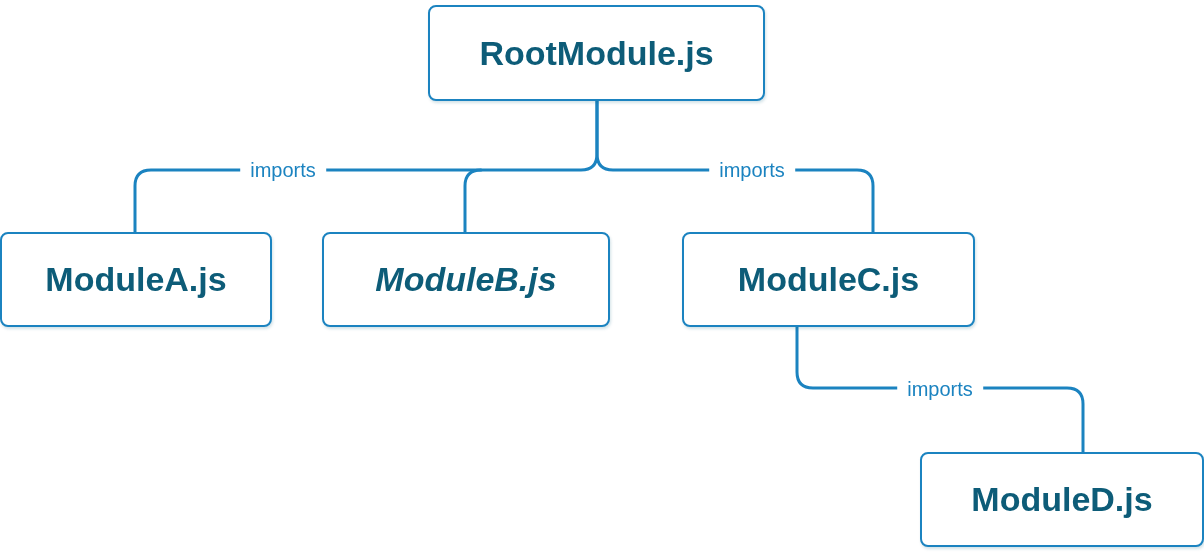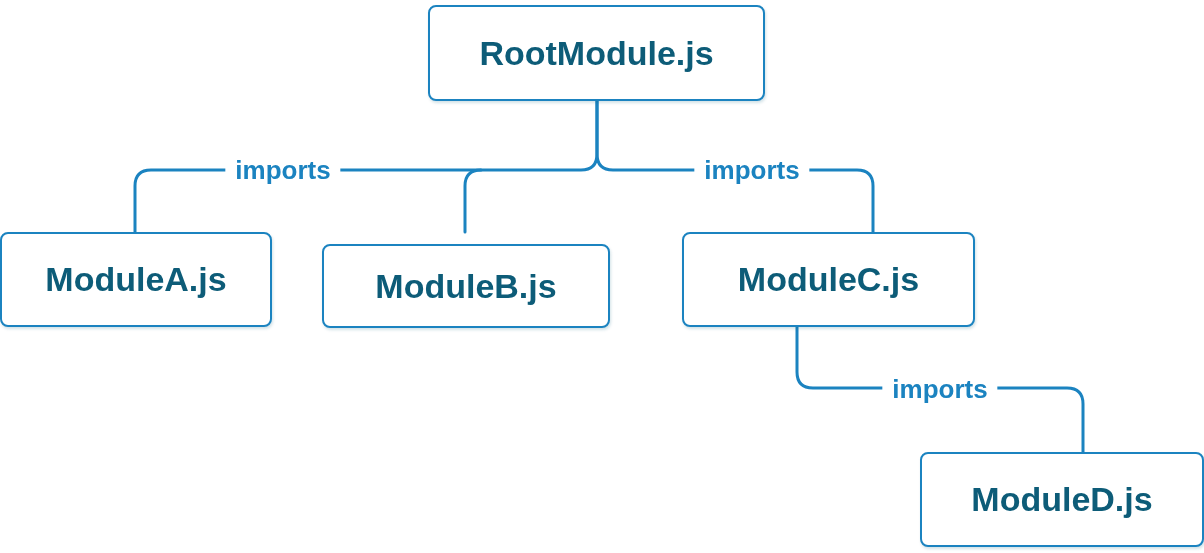--- a/index.html
+++ b/index.html
@@ -46,30 +46,30 @@
     box-sizing: border-box;
   }
   .node-label {
     color: var(--text);
     font-size: 34px;
     font-weight: 700;
     white-space: nowrap;
   }
   #node-root { left: 428px; top: 5px;   width: 337px; height: 96px; }
   #node-a    { left: 0px;   top: 232px; width: 272px; height: 95px; }
-  #node-b    { left: 322px; top: 244px; width: 288px; height: 84px; }
+  #node-b    { left: 322px; top: 232px; width: 288px; height: 95px; font-style: italic; }
   #node-c    { left: 682px; top: 232px; width: 293px; height: 95px; text-align: center; }
   #node-d    { left: 920px; top: 452px; width: 284px; height: 95px; }
   .edge-label {
     position: absolute;
     transform: translate(-50%, -50%);
     color: var(--line);
     background: var(--background);
-    font-size: 26px;
-    font-weight: 700;
+    font-size: 20px;
+    font-weight: 400;
     padding: 0 10px;
     white-space: nowrap;
   }
   #lbl-root-a { left: 283px; top: 170px; }
   #lbl-root-c { left: 752px; top: 170px; }
   #lbl-c-d    { left: 940px; top: 389px; }
 </style>
 </head>
 <body>
 

